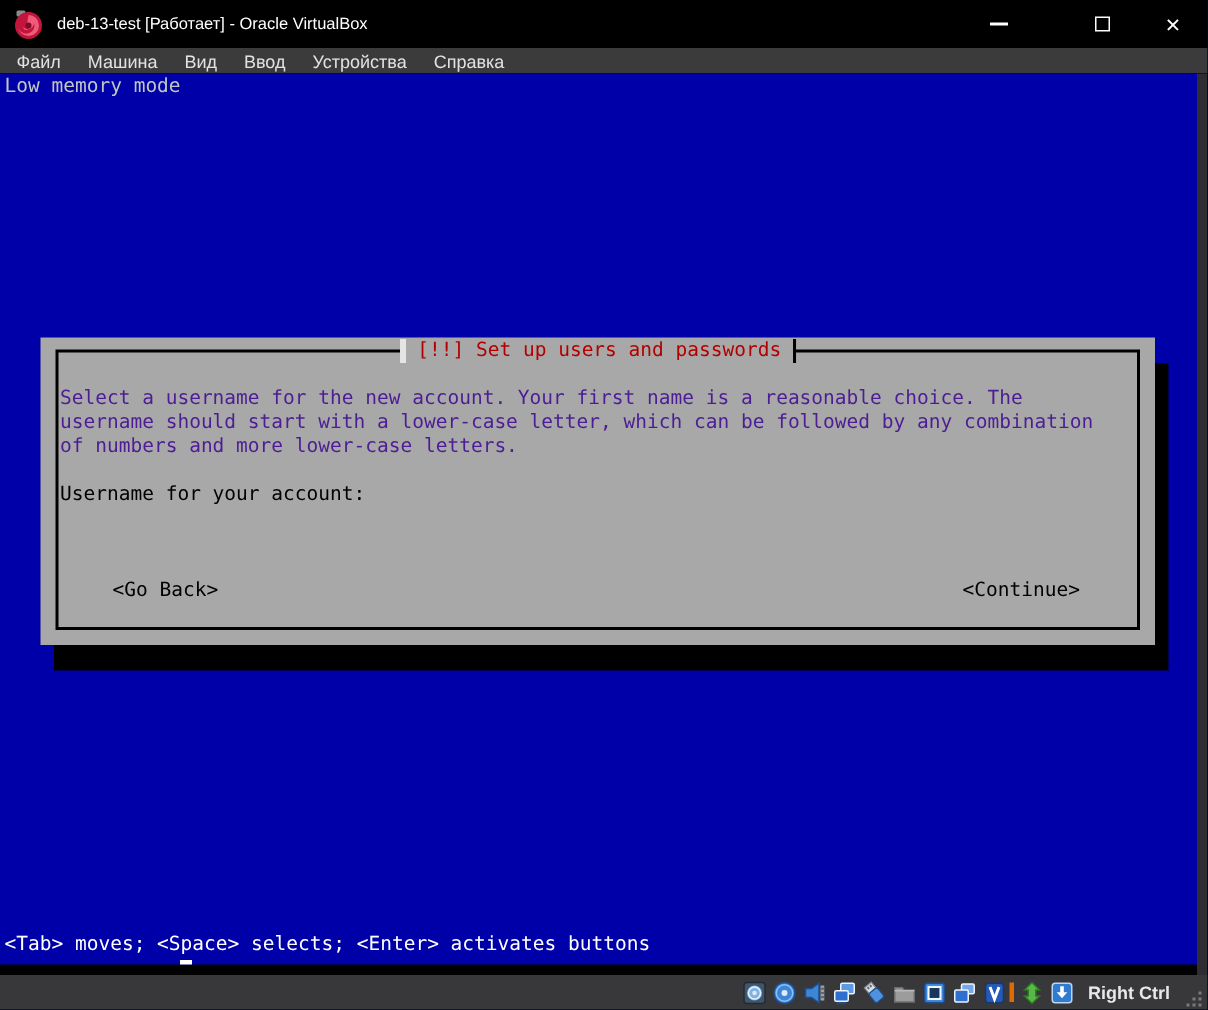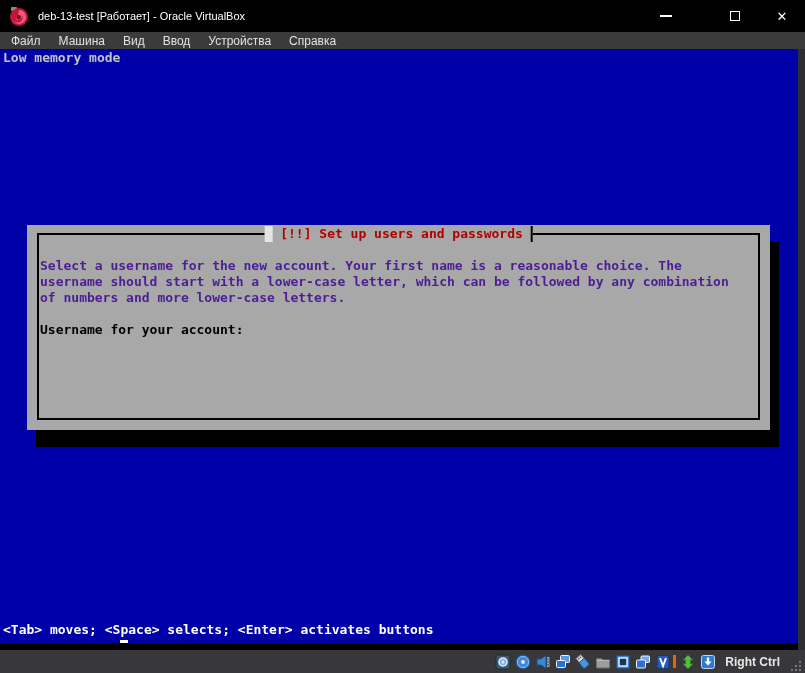--- a/index.html
+++ b/index.html
@@ -29,36 +29,36 @@
   .menubar {
     height:17px; background:#3b3b3b; display:flex; align-items:center;
     font-size:12px; color:#e2e2e2; padding-left:2px;
   }
   .menu-item { padding:0 9px; height:23px; display:flex; align-items:center; white-space:nowrap; }
   
   .vmscreen { position:relative; width:805px; height:601px; background:#000; overflow:hidden; }
   .framebuffer { position:absolute; left:0; top:0; width:798px; height:594px; background:#0000a8; }
   .vm-right-strip { position:absolute; right:0; top:0; width:7px; height:601px; background:#2e2e32; }
   .term {
-    font-family:"DejaVu Sans Mono", monospace; font-weight:bold;
+    font-family:"DejaVu Sans Mono", monospace; font-weight:normal;
     font-size:13px; line-height:16px; letter-spacing:0;
   }
   .low-mem { position:absolute; left:3px; top:1px; color:#c2c6c2; }
   .help-line { position:absolute; left:3px; top:573px; color:#ffffff; white-space:nowrap; }
   .screen-cursor { position:absolute; left:120px; top:591px; width:8px; height:3px; background:#fff; }
   
   .dialog {
     position:absolute; left:27px; top:176px; width:743px; height:205px;
     background:#a8a8a8; box-shadow:9px 17px 0 #000;
   }
   .dialog-border { position:absolute; left:10px; right:10px; top:8px; bottom:10px; border:2px solid #000; }
   .dialog-title {
     position:absolute; top:1px; left:50%; transform:translateX(-50%);
     background:#a8a8a8; color:#b20000; padding:0 8px;
-    border-left:8px solid #e5e5e5; border-right:2px solid #000;
+    border-left:4px solid #e5e5e5; border-right:2px solid #000;
     white-space:nowrap; z-index:2;
   }
   .dialog-body { position:absolute; left:13px; right:13px; top:33px; color:#4c1d95; }
   .dialog-body span { display:block; white-space:pre; }
   .field-label { position:absolute; left:13px; top:97px; color:#000; white-space:nowrap; }
   .entry {
     position:absolute; left:11px; top:127px; width:714px; height:17px;
     background:#0000a8; display:flex; align-items:stretch;
   }
   .entry-value { color:#fff; padding-left:2px; }
@@ -133,20 +133,24 @@
 
     <div class="dialog">
       <div class="dialog-border"></div>
       <div class="term dialog-title">[!!] Set up users and passwords</div>
       <div class="term dialog-body">
         <span>Select a username for the new account. Your first name is a reasonable choice. The</span>
         <span>username should start with a lower-case letter, which can be followed by any combination</span>
         <span>of numbers and more lower-case letters.</span>
       </div>
       <div class="term field-label">Username for your account:</div>
+      <div class="term btn-row">
+        <span class="btn go-back">&lt;Go Back&gt;</span>
+        <span class="btn continue">&lt;Continue&gt;</span>
+      </div>
     </div>
 
     <div class="term help-line">&lt;Tab&gt; moves; &lt;Space&gt; selects; &lt;Enter&gt; activates buttons</div>
     <div class="screen-cursor"></div>
   </div>
   <div class="vm-right-strip"></div>
 </div>
 
 <div class="statusbar">
   <div class="sb-icon">

